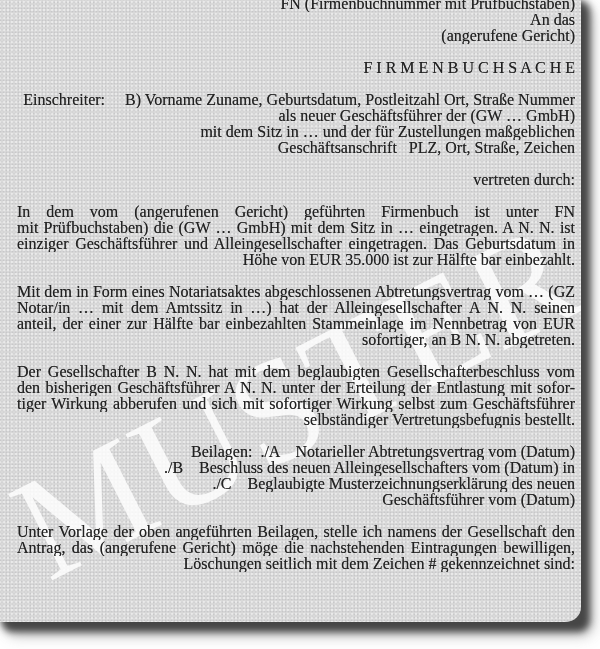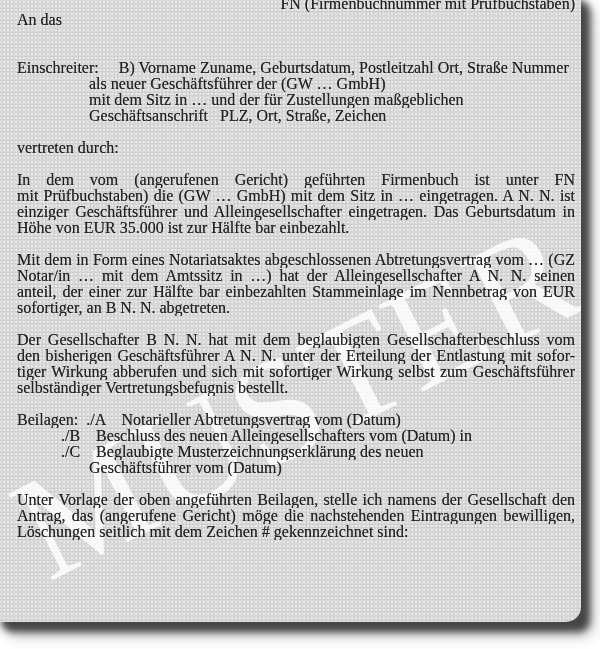--- a/index.html
+++ b/index.html
@@ -61,41 +61,44 @@
     font-size: 16px;
     color: #222222;
     text-shadow: 0 0 0.4px rgba(20,20,20,0.55);
     font-family: Liberation Serif, serif;
   }
   .line {
     height: 16px;
     line-height: 16px;
     white-space: pre;
     overflow: hidden;
+    text-align: right;
   }
   .line.j {
     white-space: normal;
     text-align: justify;
     text-align-last: justify;
     text-justify: inter-word;
   }
   .line.r {
     text-align: right;
   }
 </style>
 </head>
 <body>
 
 <div class="canvas">
   <div class="page">
     <div class="watermark">MUSTER</div>
     <div class="doc-text" id="doc-lines">
         <div class="line r">FN (Firmenbuchnummer mit Prüfbuchstaben)</div>
         <div class="line">An das</div>
+        <div class="line">(angerufene Gericht)</div>
         <div class="line">&nbsp;</div>
+        <div class="line">                                F I R M E N B U C H S A C H E</div>
         <div class="line">&nbsp;</div>
         <div class="line">Einschreiter:     B) Vorname Zuname, Geburtsdatum, Postleitzahl Ort, Straße Nummer</div>
         <div class="line">                  als neuer Geschäftsführer der (GW … GmbH)</div>
         <div class="line">                  mit dem Sitz in … und der für Zustellungen maßgeblichen</div>
         <div class="line">                  Geschäftsanschrift   PLZ, Ort, Straße, Zeichen</div>
         <div class="line">&nbsp;</div>
         <div class="line">vertreten durch:</div>
         <div class="line">&nbsp;</div>
         <div class="line j">In dem vom (angerufenen Gericht) geführten Firmenbuch ist unter FN (Firmenbuchnummer</div>
         <div class="line j">mit Prüfbuchstaben) die (GW … GmbH) mit dem Sitz in … eingetragen. A N. N. ist als</div>

